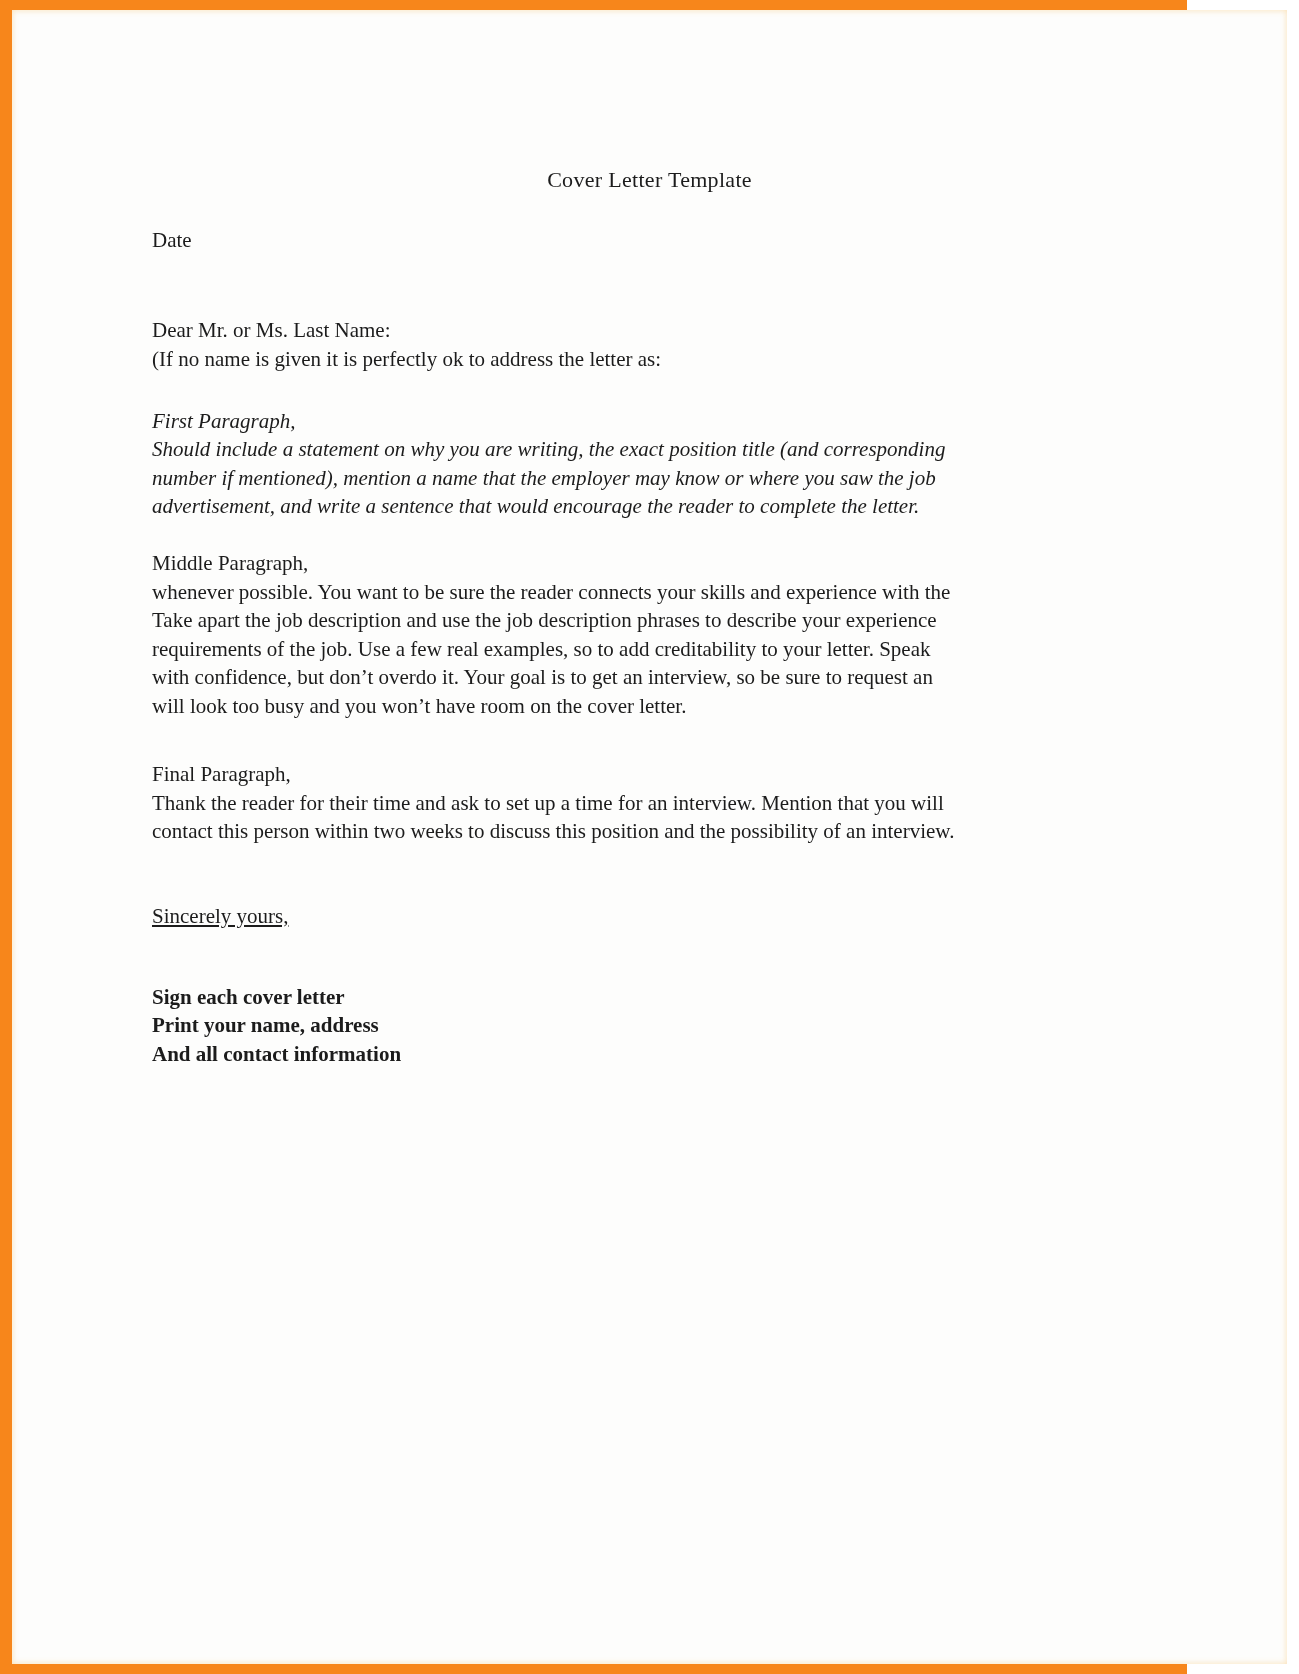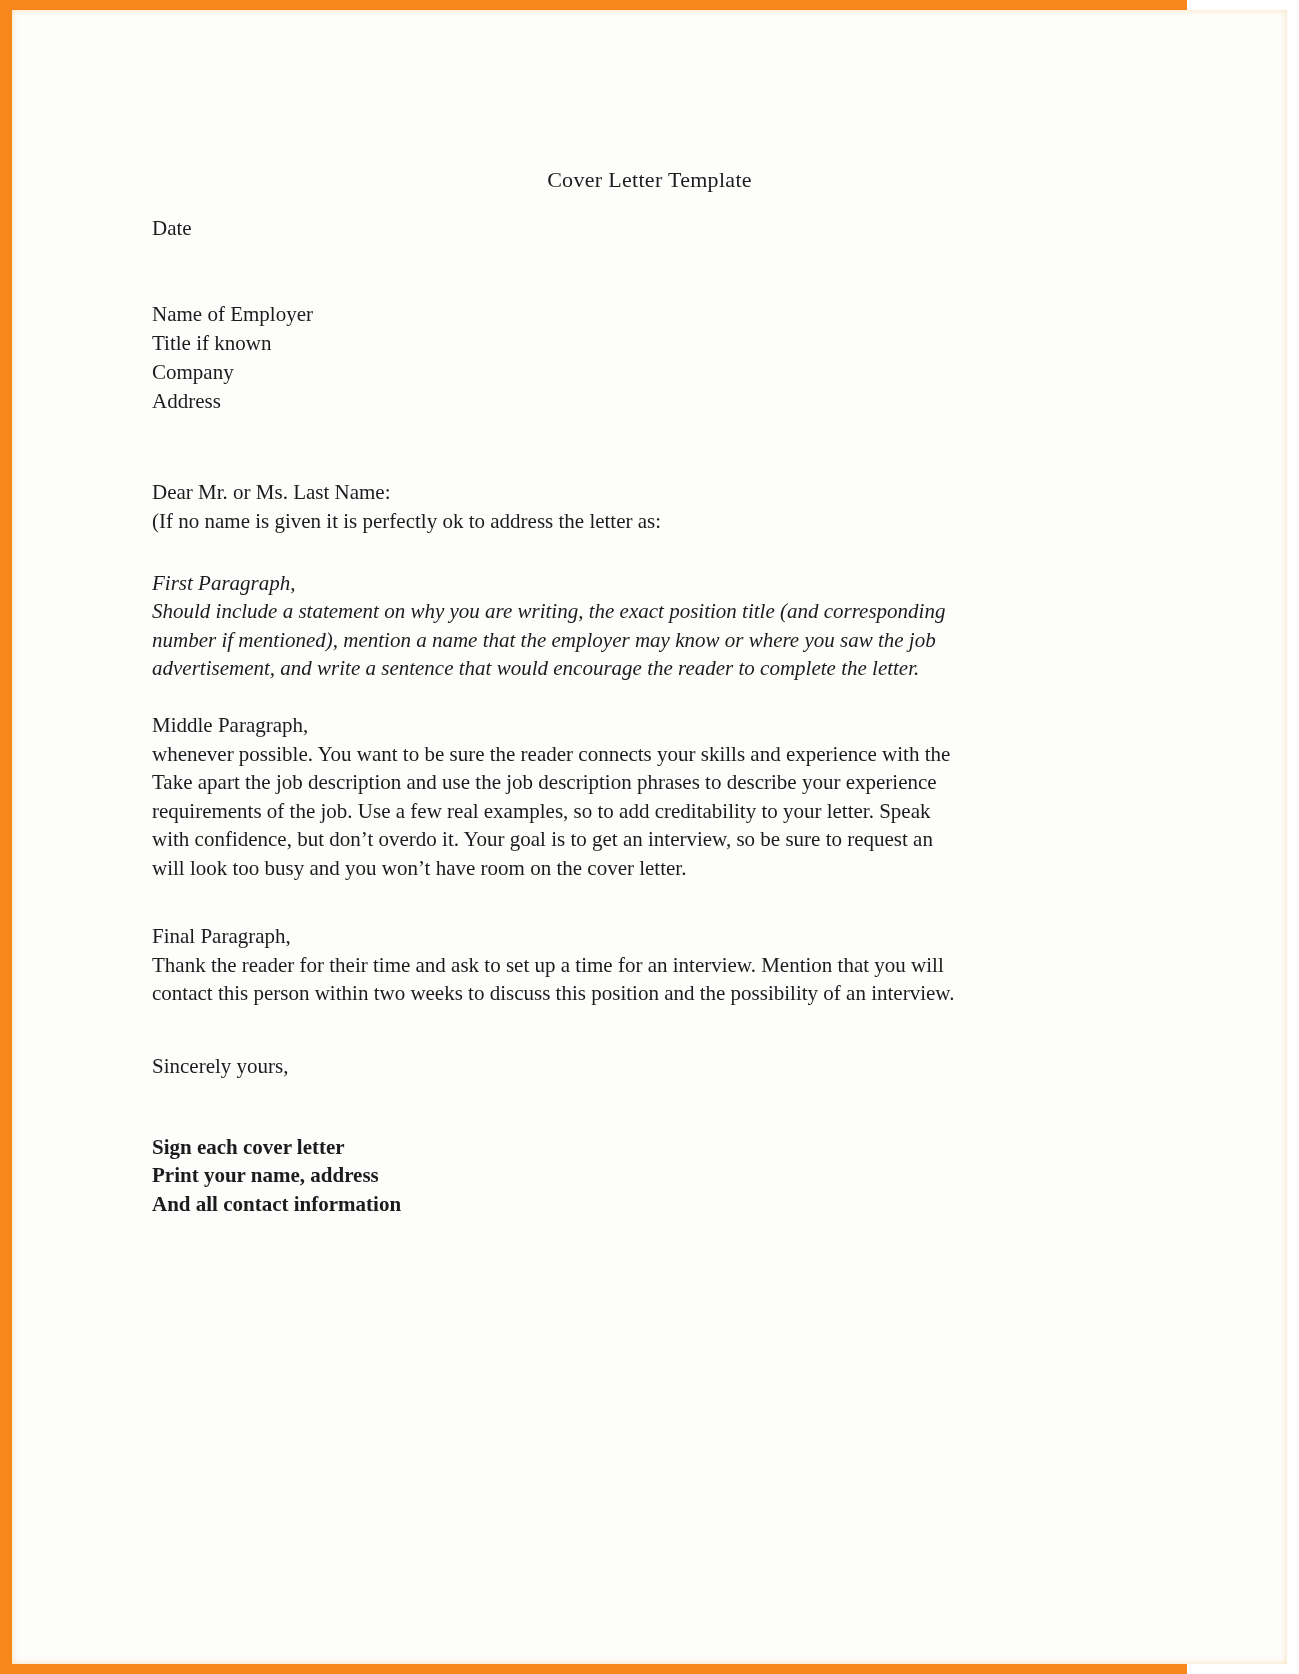--- a/index.html
+++ b/index.html
@@ -31,47 +31,41 @@
     font-size: 22px;
     line-height: 28px;
     letter-spacing: 0.3px;
     white-space: nowrap;
   }
   .content {
     padding-left: 140px;
     font-size: 21px;
   }
   .line { white-space: nowrap; }
-  .date-line   { margin-top: 20px; line-height: 28px; }
+  .date-line   { margin-top: 32px; line-height: 28px; }
   .recipient   { margin-top: 58px; line-height: 29px; }
   .salutation  { margin-top: 62px; line-height: 28.5px; }
   .para-first  { margin-top: 34px; line-height: 28.25px; font-style: italic; }
   .para-middle { margin-top: 29px; line-height: 28.5px; }
   .para-final  { margin-top: 40px; line-height: 28.5px; }
-  .closing     { margin-top: 44px; line-height: 28px; }
+  .closing     { margin-top: 56px; line-height: 28px; text-decoration: underline; }
   .signature   { margin-top: 53px; line-height: 28.5px; font-weight: bold; }
 </style>
 </head>
 <body>
 
 <div class="frame">
   <div class="page">
 
     <div class="title">Cover Letter Template</div>
 
     <div class="content">
 
       <div class="date-line line">Date</div>
 
-      <div class="recipient">
-        <div class="line">Name of Employer</div>
-        <div class="line">Title if known</div>
-        <div class="line">Company</div>
-        <div class="line">Address</div>
-      </div>
 
       <div class="salutation">
         <div class="line">Dear Mr. or Ms. Last Name:</div>
         <div class="line">(If no name is given it is perfectly ok to address the letter as:</div>
       </div>
 
       <div class="para-first">
         <div class="line">First Paragraph,</div>
         <div class="line">Should include a statement on why you are writing, the exact position title (and corresponding</div>
         <div class="line">number if mentioned), mention a name that the employer may know or where you saw the job</div>

